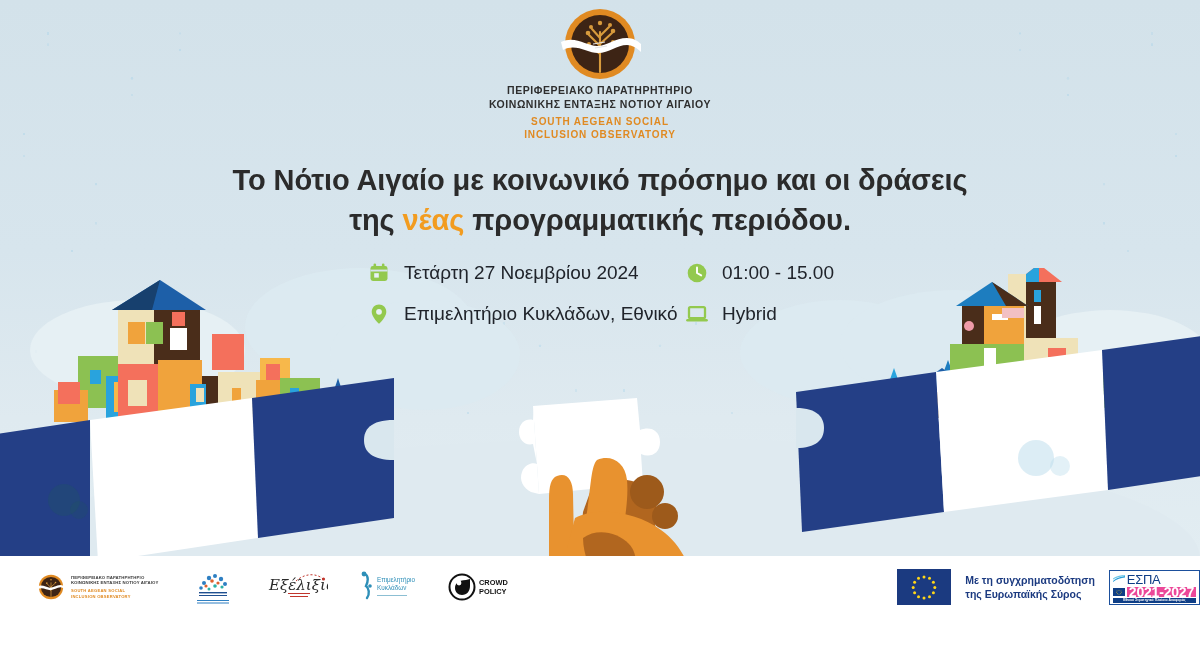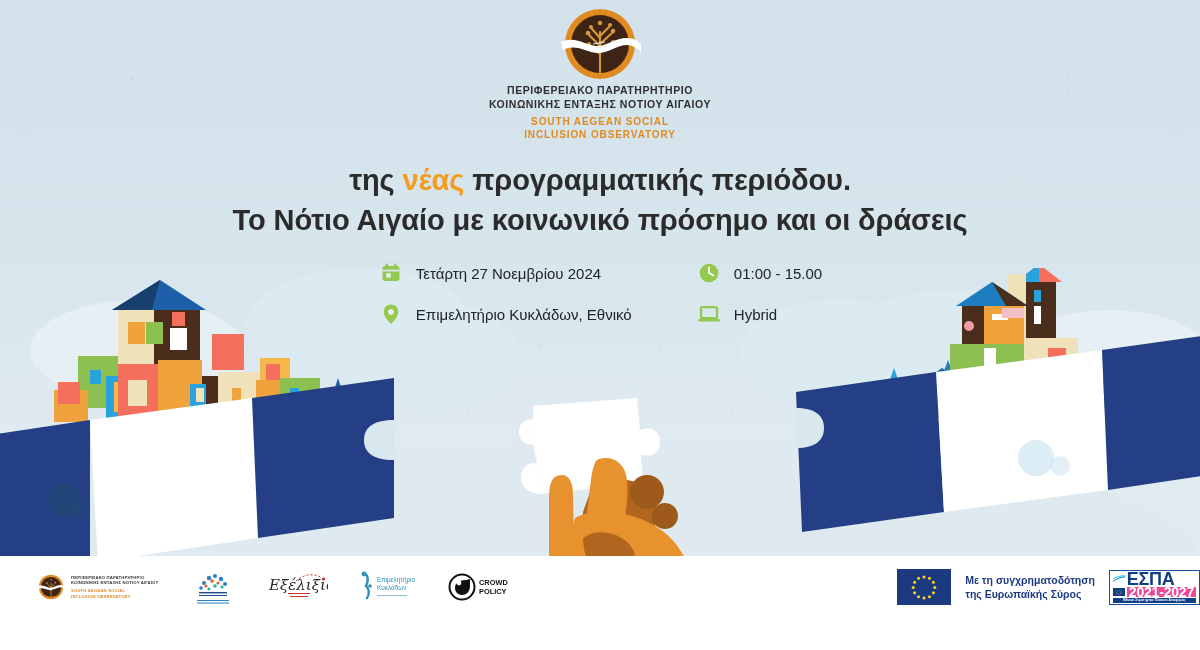--- a/index.html
+++ b/index.html
@@ -118,21 +118,21 @@
     justify-content: center;
   }
   .details-grid {
     display: grid;
     grid-template-columns: 26px 292px 26px auto;
     row-gap: 19px;
     align-items: center;
   }
   .d-icon { display: flex; align-items: center; justify-content: center; }
   .d-text {
-    font-size: 15px;
+    font-size: 19px;
     color: #20242b;
     font-weight: 500;
     padding-left: 12px;
     white-space: nowrap;
   }
 
   
   .illus { position: absolute; z-index: 4; }
   .illus svg { display: block; }
   .illus-left  { left: -6px;  top: 270px; }
@@ -175,21 +175,21 @@
     line-height: 14px;
     white-space: nowrap;
   }
 
   .espa-box {
     border: 1px solid #1b4f9c;
     padding: 2px 3px 1px 3px;
     background: #fff;
   }
   .espa-top { display:flex; align-items:center; gap:2px; }
-  .espa-word { font-size: 18px; font-weight: 700; color:#0f3e86; letter-spacing:-.3px; line-height:13px; }
+  .espa-word { font-size: 13px; font-weight: 400; color:#0f3e86; letter-spacing:-.3px; line-height:13px; }
   .espa-years {
     background:#ec4899; color:#fff; font-size:14px; font-weight:700;
     padding:0 2px; letter-spacing:-.2px; line-height:10px;
   }
   .espa-yrow { display:flex; align-items:center; gap:2px; margin-top:1px; }
   .espa-flag { width:12px; height:8px; }
   .espa-tag {
     background:#0f3e86; color:#fff; font-size:3.4px; font-weight:700;
     text-align:center; margin-top:1px; padding:.5px 0; letter-spacing:.05px;
   }
@@ -238,24 +238,24 @@
                L84 44 C80 40, 75 37, 70 37 C60 37, 52 45, 41 45 C30 45, 19 35, 6 42 Z" fill="#ffffff"></path>
       <path d="M36 36 L48 34 M38 40 L50 38" stroke="#e3e3e3" stroke-width="1" fill="none"></path>
     </svg>
     <div class="brand-line1">ΠΕΡΙΦΕΡΕΙΑΚΟ ΠΑΡΑΤΗΡΗΤΗΡΙΟ</div>
     <div class="brand-line2">ΚΟΙΝΩΝΙΚΗΣ ΕΝΤΑΞΗΣ ΝΟΤΙΟΥ ΑΙΓΑΙΟΥ</div>
     <div class="brand-en1 first">SOUTH AEGEAN SOCIAL</div>
     <div class="brand-en2">INCLUSION OBSERVATORY</div>
   </div>
 
   <div class="title">
+    <div>Το Νότιο Αιγαίο με κοινωνικό πρόσημο και οι δράσεις</div>
     <div>
       <span>της </span><span class="accent">νέας</span><span> προγραμματικής περιόδου.</span>
     </div>
-    <div>Το Νότιο Αιγαίο με κοινωνικό πρόσημο και οι δράσεις</div>
   </div>
 
   <div class="details">
     <div class="details-grid">
 
       <div class="d-icon">
         <svg width="22" height="22" viewBox="0 0 22 22">
           <rect x="2.5" y="4" width="17" height="15" rx="2.4" fill="#93c94e"></rect>
           <rect x="5.5" y="1.4" width="2.6" height="4.6" rx="1.3" fill="#93c94e"></rect>
           <rect x="13.9" y="1.4" width="2.6" height="4.6" rx="1.3" fill="#93c94e"></rect>

